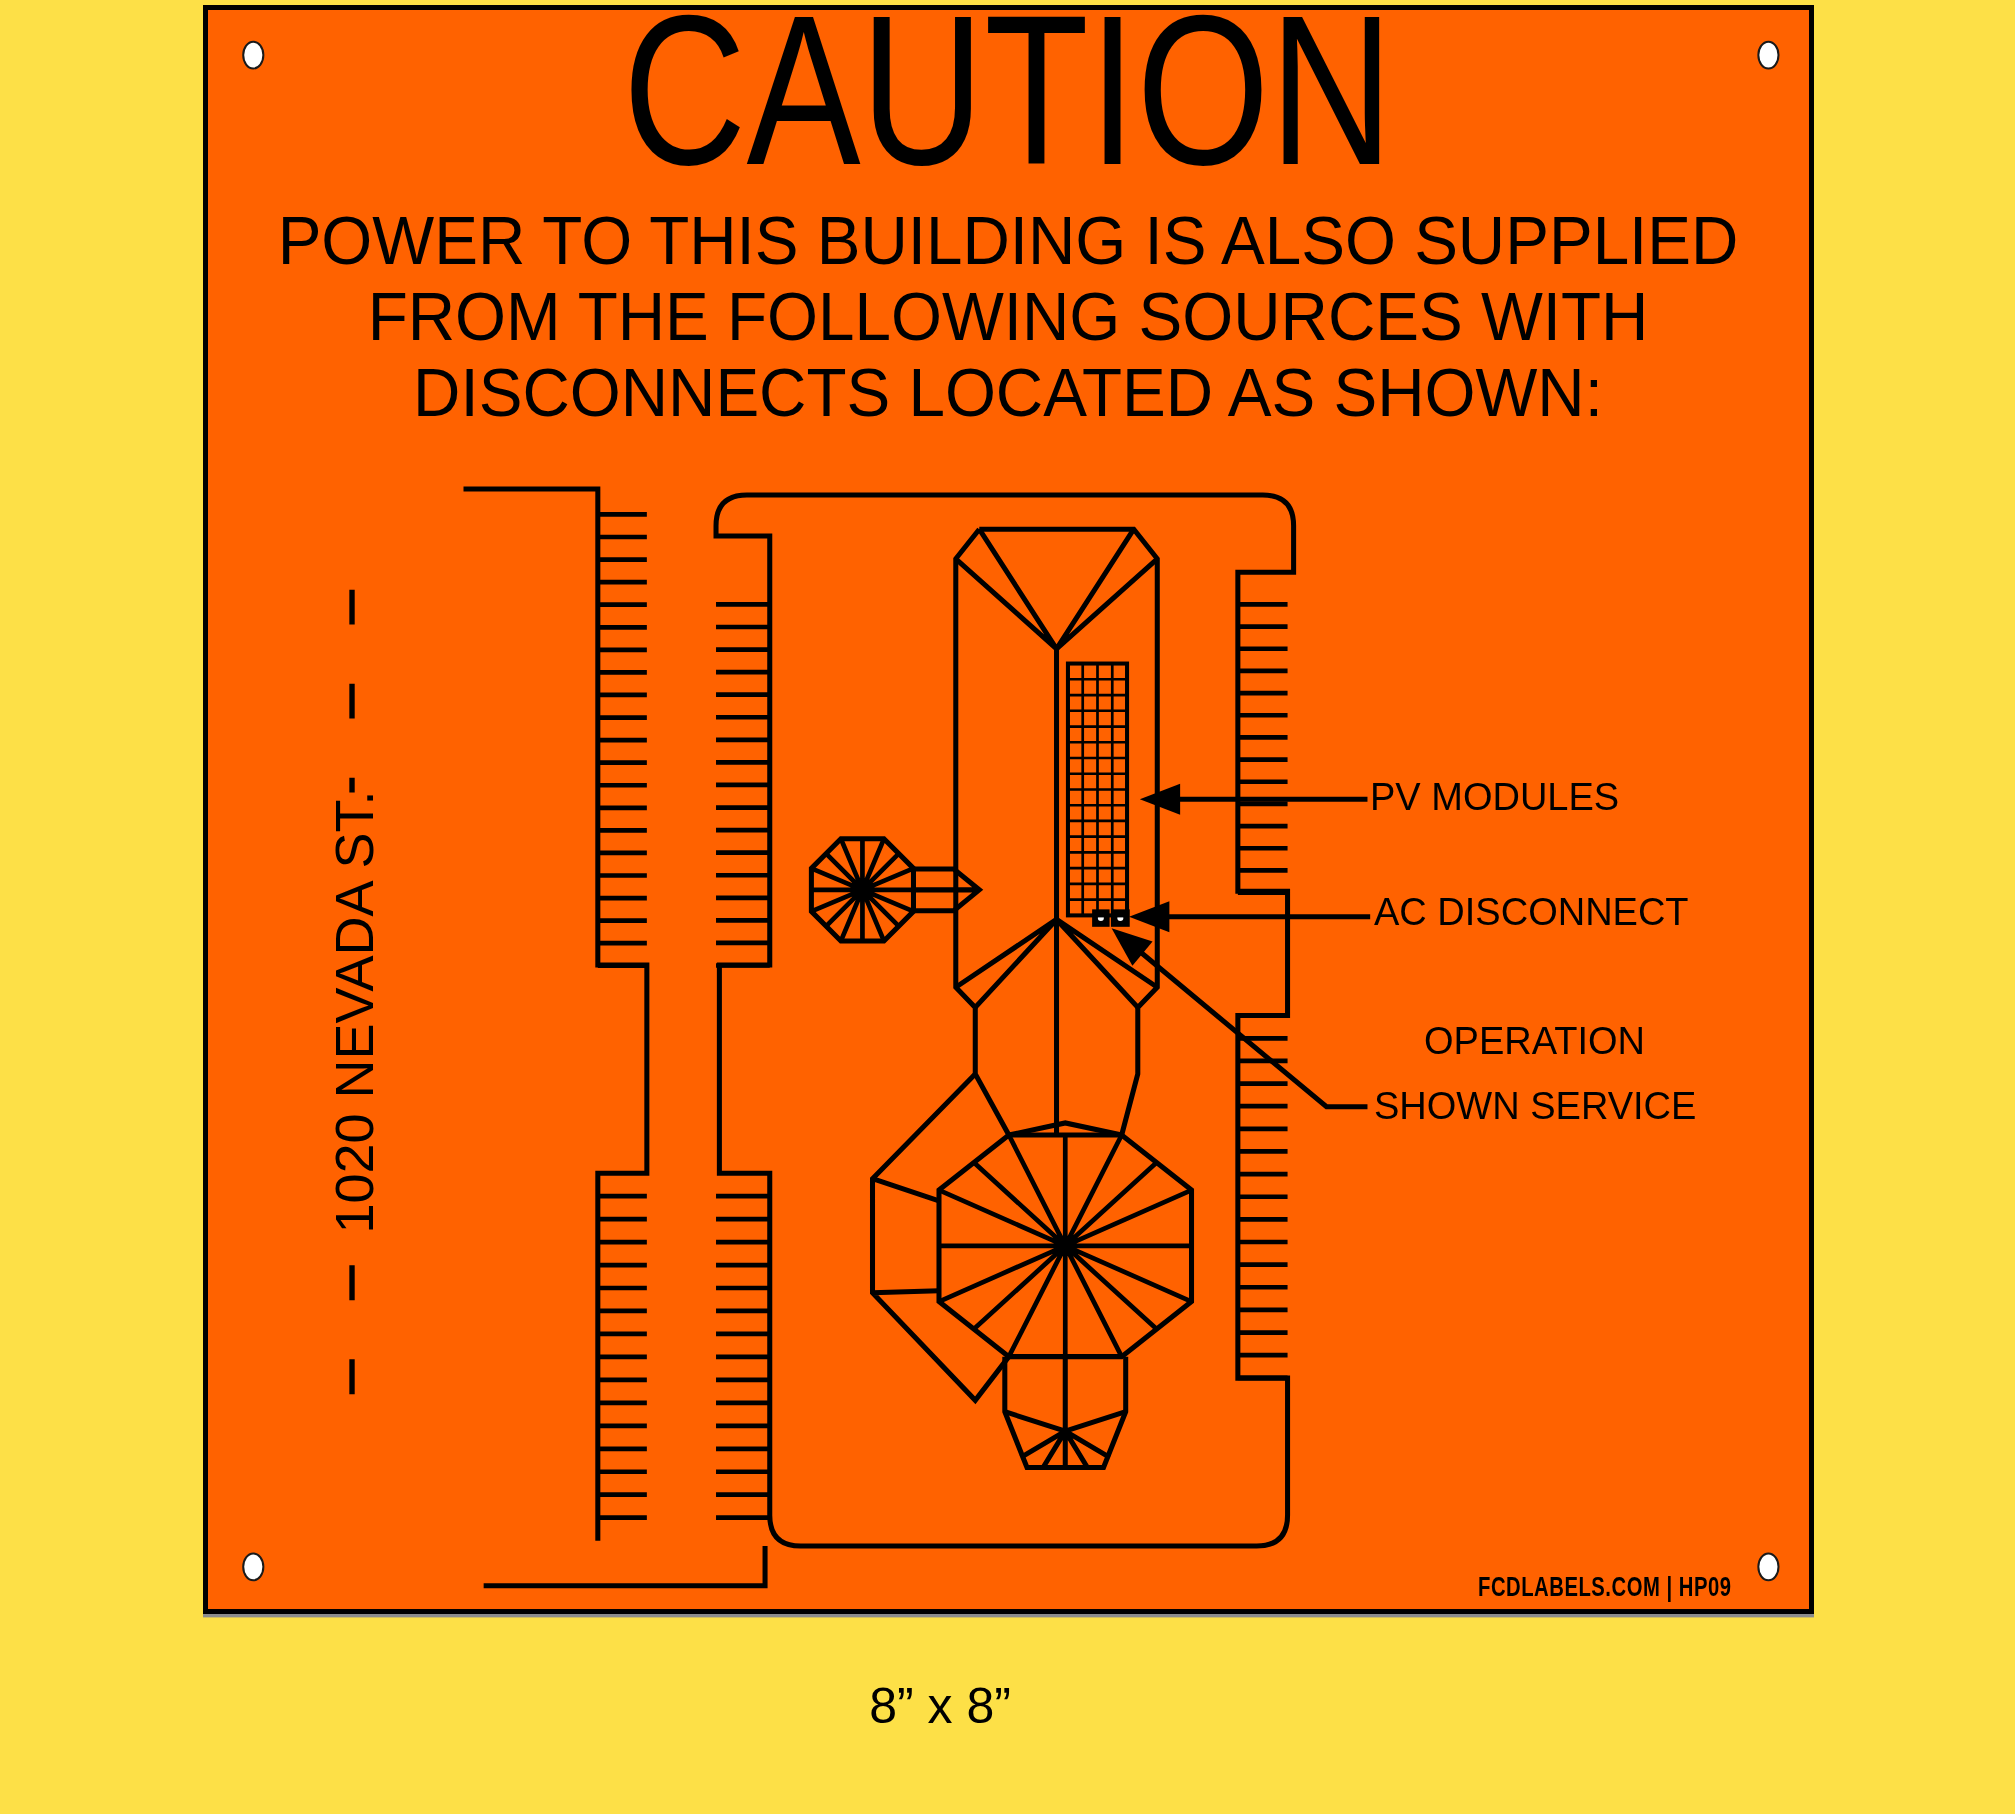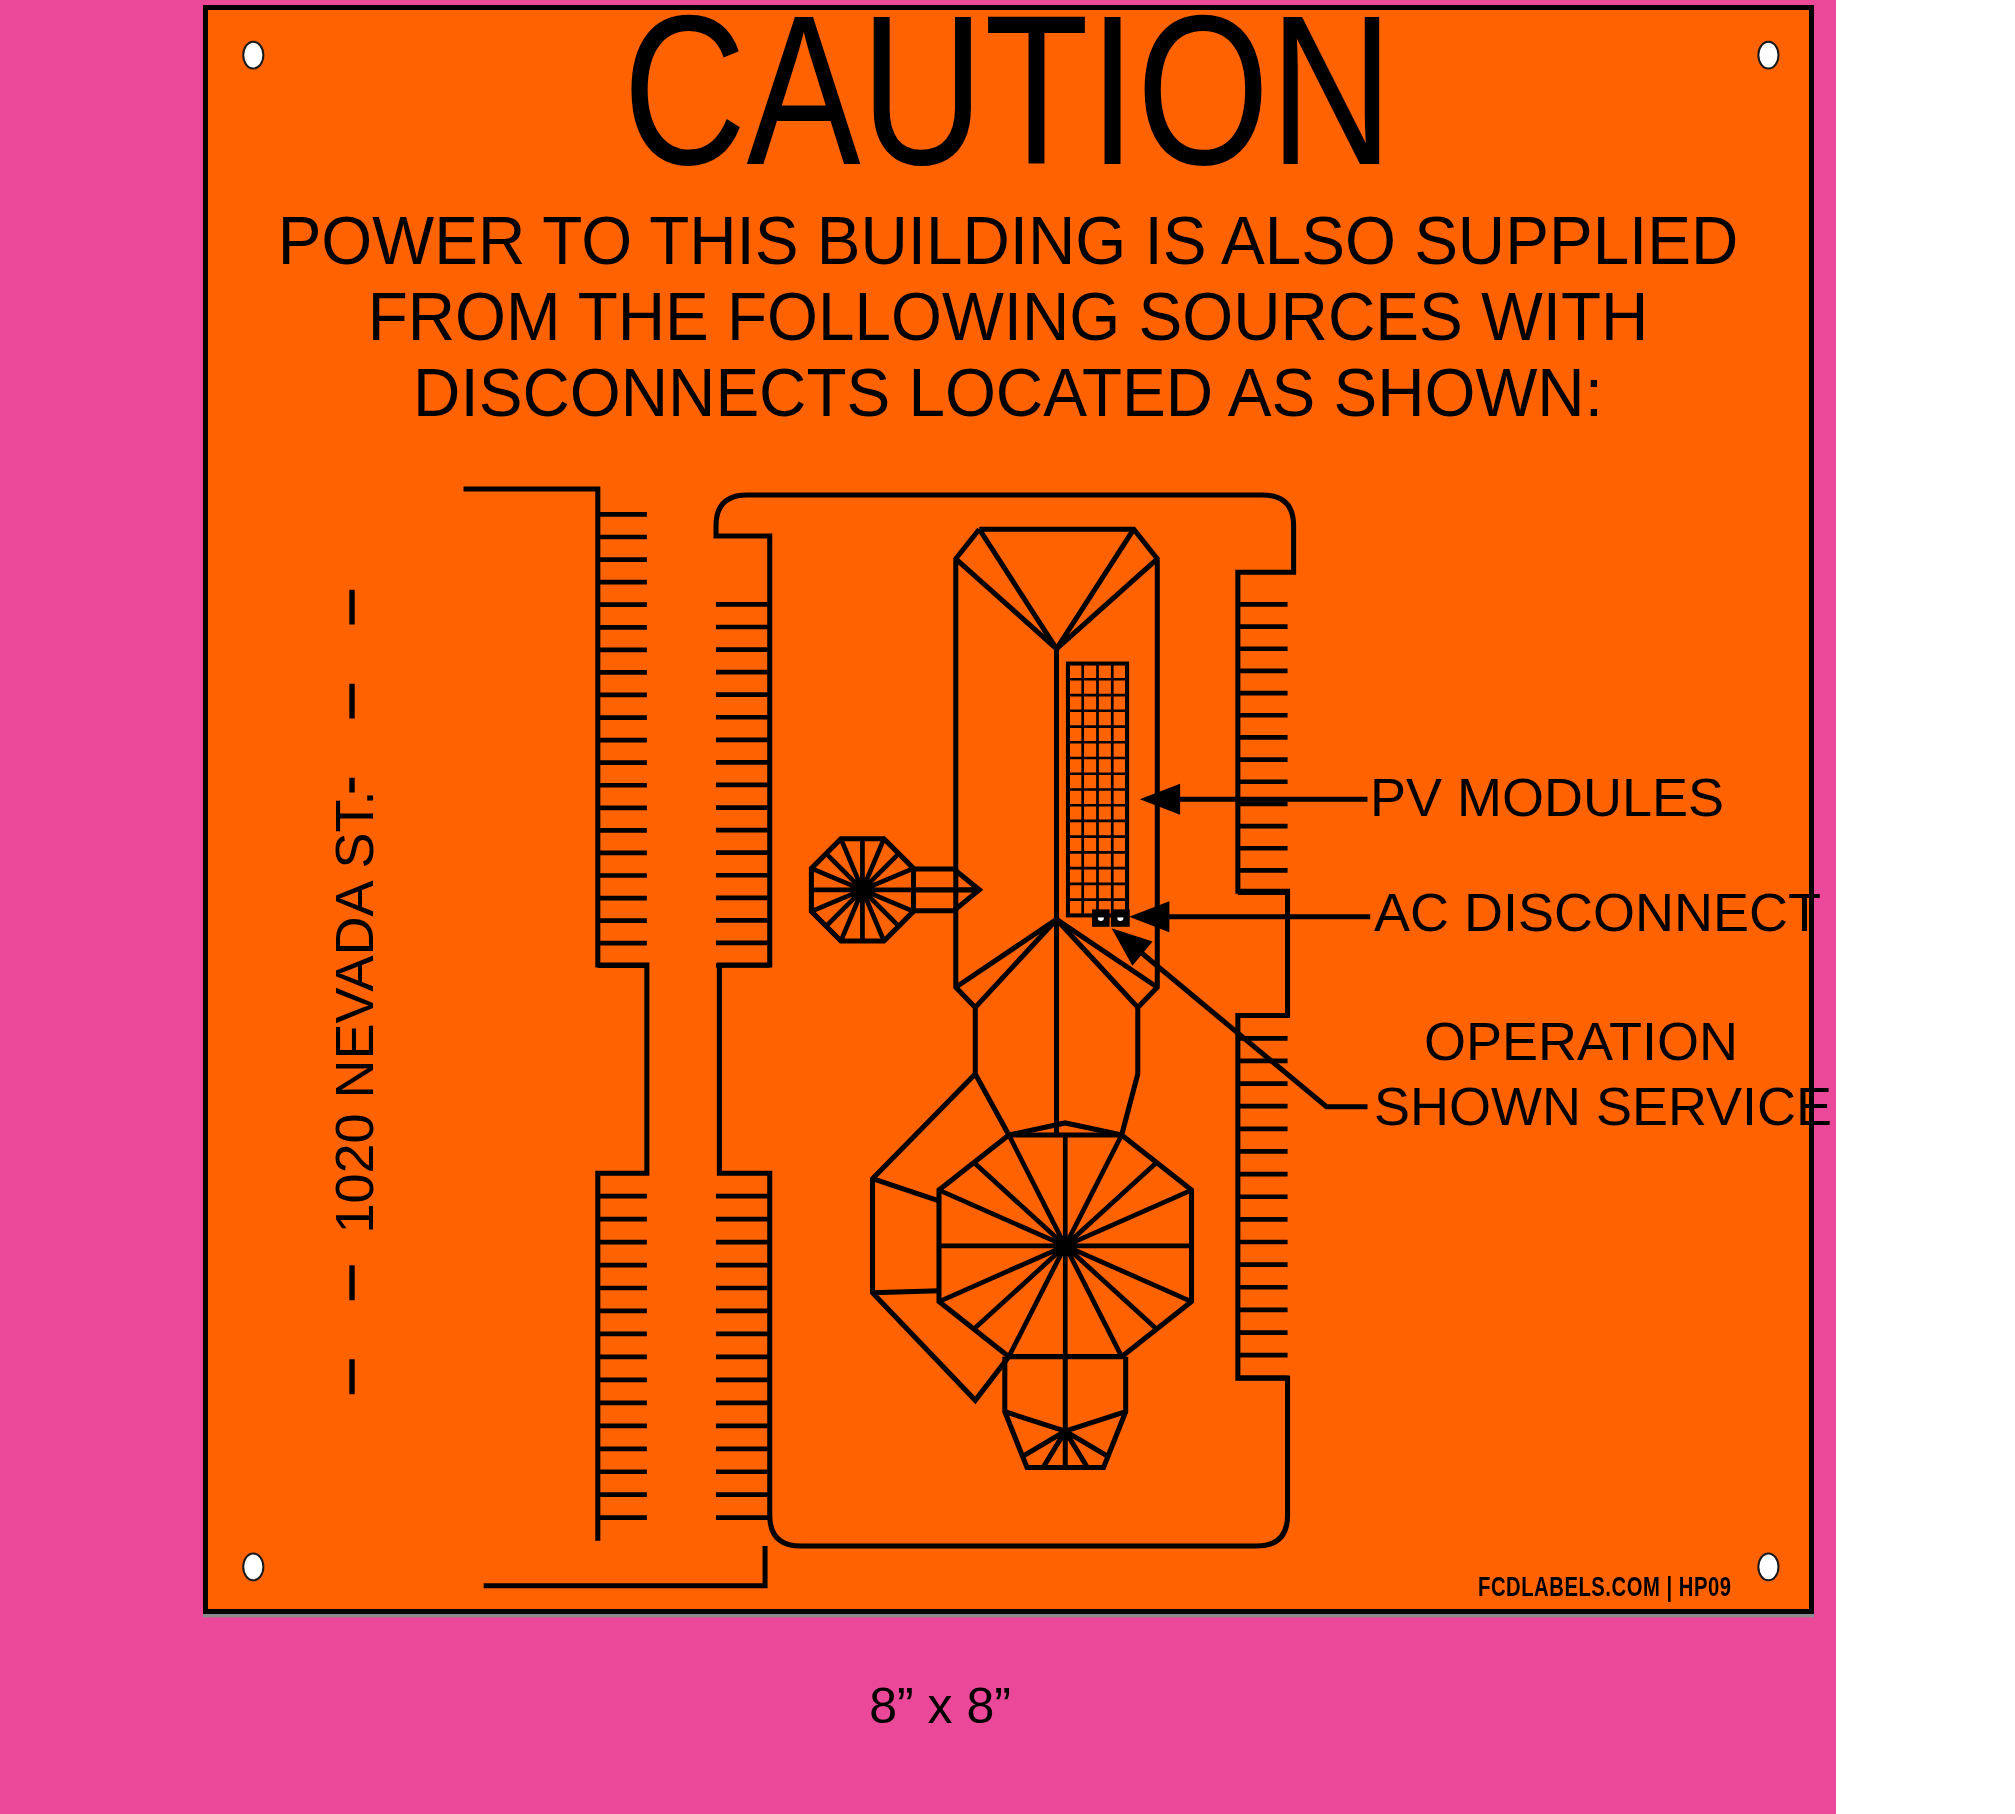--- a/index.html
+++ b/index.html
@@ -1,28 +1,28 @@
 <!DOCTYPE html>
 <html style="font-size:10.7px"><head>
 <meta charset="utf-8">
 <style>
   html,body{margin:0;padding:0;background:#ffffff;}
-  .page{position:relative;width:1836px;height:1814px;background:#ec4899;overflow:hidden;
+  .page{position:relative;width:2015px;height:1814px;background:#fde047;overflow:hidden;
         font-family:"Liberation Sans", sans-serif;}
   .sign{position:absolute;left:203px;top:5.4px;width:1611px;height:1609px;
         background:#FF6200;border:5.4px solid #000;box-sizing:border-box;
         box-shadow:0 3.4px 0 #8c8c8c;}
   .txt{position:absolute;color:#000;white-space:nowrap;}
   .caution{top:-17.5px;left:1008px;font-size:214px;line-height:1;font-weight:400;
            transform:translateX(-50%) scaleX(0.80);transform-origin:center top;}
   .para{top:203px;left:1008px;font-size:69px;line-height:76px;text-align:center;
         transform:translateX(-50%) scaleX(0.95);transform-origin:center top;}
   .street{left:327px;top:1012px;font-size:54px;line-height:54px;
           transform:rotate(-90deg) translateX(-50%);transform-origin:left top;}
-  .callout{font-size:54px;line-height:54px;}
+  .callout{font-size:38px;line-height:54px;}
   .co-pv{left:1370px;top:770px;}
   .co-ac1{left:1374px;top:885px;}
   .co-ac2{left:1374px;top:950px;}
   .co-ac3{left:1424px;top:1014px;}
   .co-main{left:1374px;top:1079px;}
   .footer{left:1478px;top:1572px;font-size:27px;font-weight:700;
           transform:scaleX(0.75);transform-origin:left top;letter-spacing:0.7px;}
   .caption{left:940px;top:1677px;font-size:50px;color:#000;
            transform:translateX(-50%);transform-origin:center top;}
   svg.plan{position:absolute;left:0;top:0;pointer-events:none;}

